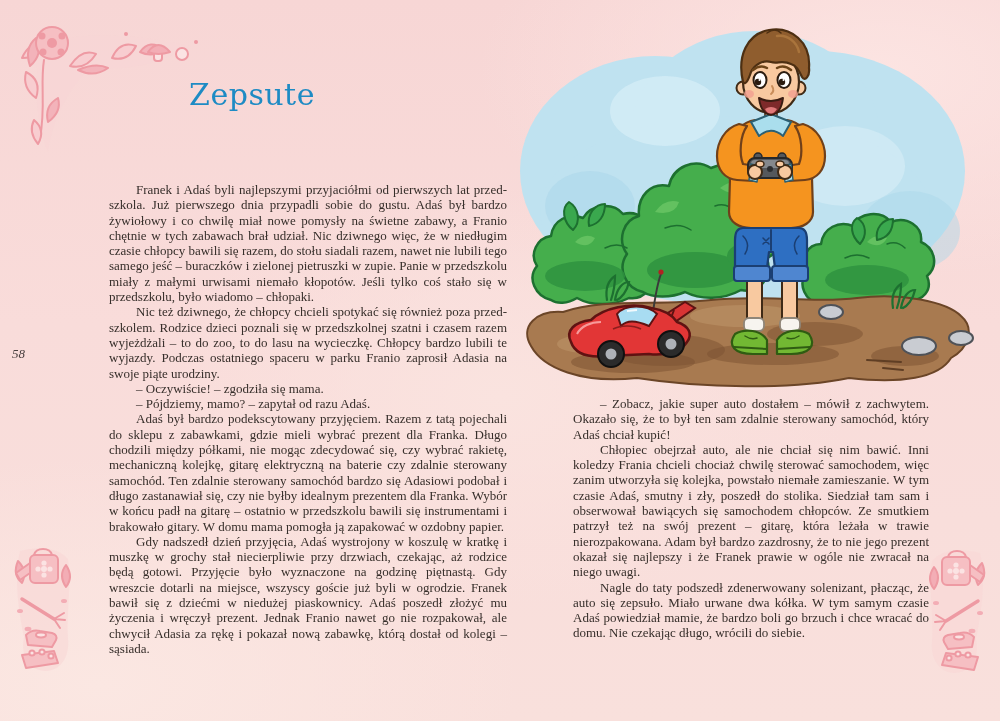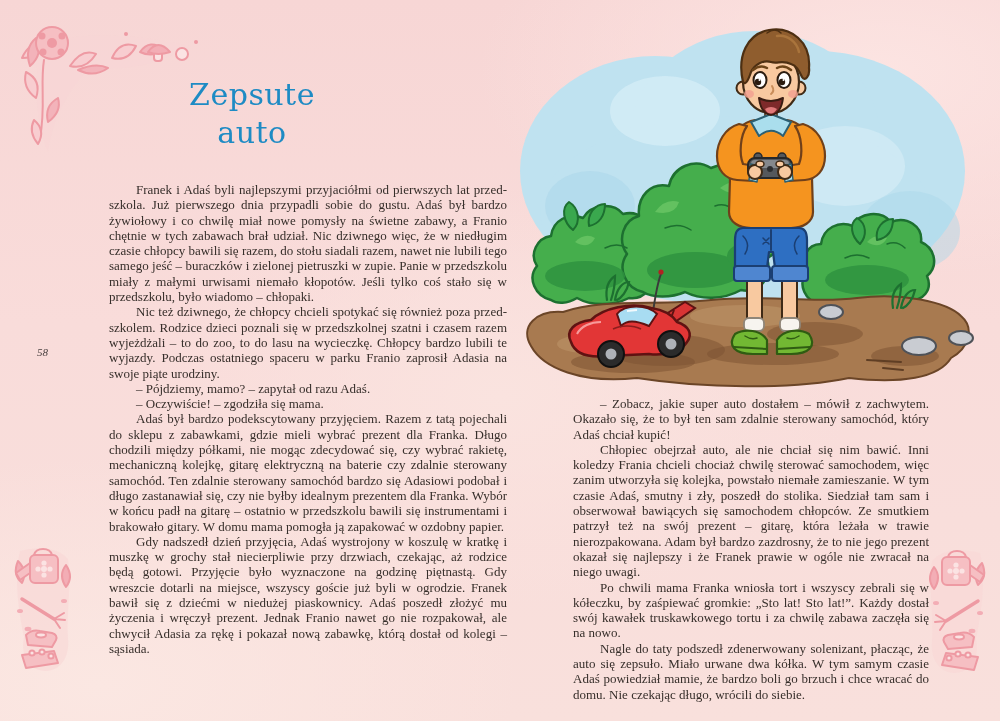--- a/index.html
+++ b/index.html
@@ -10,22 +10,22 @@
       radial-gradient(620px 320px at 88% 10%, #fce4e2 0%, rgba(252,228,226,0) 65%),
       radial-gradient(700px 380px at 10% 95%, #fbe7e2 0%, rgba(251,231,226,0) 60%),
       radial-gradient(500px 300px at 50% 55%, #fae3df 0%, rgba(250,227,223,0) 70%),
       linear-gradient(180deg,#f7d6d5 0%,#f9dcda 45%,#f9e0dc 100%);
   }
   .deco{position:absolute;}
   .deco.corner{left:8px;top:14px;width:200px;height:140px;}
   .deco.toys-left{left:8px;top:543px;width:70px;height:130px;}
   .deco.toys-right{left:922px;top:545px;width:70px;height:130px;transform:scaleX(-1);}
   .page-number{
-    position:absolute;left:12px;top:346px;width:36px;text-align:right;
-    font-size:11px;color:#4a4141;font-style:italic;
+    position:absolute;left:12px;top:346px;width:36px;text-align:left;
+    font-size:13px;color:#4a4141;font-style:italic;
   }
   .title{
     position:absolute;left:52px;top:76px;width:400px;margin:0;
     text-align:center;font-family:"DejaVu Serif",serif;font-weight:400;
     font-size:30px;line-height:38px;color:#1e8bc4;letter-spacing:.5px;
   }
   .title span{display:block;}
   .text-col{position:absolute;color:#362e2a;font-size:13px;line-height:15.3px;}
   .text-col.left{left:65px;top:182px;width:398px;margin-left:44px;}
   .text-col.right{left:573px;top:396px;width:356px;}
@@ -121,29 +121,28 @@
       <circle cx="24" cy="110" r="2.6" fill="#fbe3e3"></circle>
       <circle cx="34" cy="109" r="2.6" fill="#fbe3e3"></circle>
       <circle cx="43" cy="113" r="2.6" fill="#fbe3e3"></circle>
     </g>
   </svg>
 
   <div class="page-number">58</div>
 
   <h1 class="title">
     <span>Zepsute</span>
-    <span>auto</span>
   </h1>
 
   <div class="text-col left">
 
   <p class="para">Franek i Adaś byli najlepszymi przyjaciółmi od pierwszych lat przed­szkola. Już pierwszego dnia przypadli sobie do gustu. Adaś był bardzo żywiołowy i co chwilę miał nowe pomysły na świetne zabawy, a Franio chętnie w tych zabawach brał udział. Nic dziwnego więc, że w niedługim czasie chłopcy bawili się razem, do stołu siadali razem, nawet nie lu­bili tego samego jeść – buraczków i zielonej pietruszki w zupie. Panie w przedszkolu miały z małymi urwisami niemało kłopotów. Jeśli tylko coś stało się w przedszkolu, było wiadomo – chłopaki.</p>
       <p class="para">Nic też dziwnego, że chłopcy chcieli spotykać się również poza przed­szkolem. Rodzice dzieci poznali się w przedszkolnej szatni i czasem razem wyjeżdżali – to do zoo, to do lasu na wycieczkę. Chłopcy bardzo lubili te wyjazdy. Podczas ostatniego spaceru w parku Franio zaprosił Adasia na swoje piąte urodziny.</p>
+      <p class="para">– Oczywiście! – zgodziła się mama.</p>
       <p class="para">– Pójdziemy, mamo? – zapytał od razu Adaś.</p>
-      <p class="para">– Oczywiście! – zgodziła się mama.</p>
       <p class="para">Adaś był bardzo podekscytowany przyjęciem. Razem z tatą pojechali do sklepu z zabawkami, gdzie mieli wybrać prezent dla Franka. Długo chodzili między półkami, nie mogąc zdecydować się, czy wybrać rakietę, mechaniczną kolejkę, gitarę elektryczną na baterie czy zdalnie stero­wany samochód. Ten zdalnie sterowany samochód bardzo się Adasiowi podobał i długo zastanawiał się, czy nie byłby idealnym prezentem dla Franka. Wybór w końcu padł na gitarę – ostatnio w przedszkolu bawili się instrumentami i brakowało gitary. W domu mama pomogła ją zapa­kować w ozdobny papier.</p>
       <p class="para">Gdy nadszedł dzień przyjęcia, Adaś wystrojony w koszulę w kratkę i muszkę w grochy stał niecierpliwie przy drzwiach, czekając, aż ro­dzice będą gotowi. Przyjęcie było wyznaczone na godzinę piętnastą. Gdy wreszcie dotarli na miejsce, wszyscy goście już byli w ogrodzie. Franek bawił się z dziećmi w niedużej piaskownicy. Adaś poszedł złożyć mu życzenia i wręczył prezent. Jednak Franio nawet go nie rozpakował, ale chwycił Adasia za rękę i pokazał nową zabawkę, którą dostał od ko­legi – sąsiada.</p>
     </div>
 
   <svg class="illustration" viewBox="0 0 465 378" aria-hidden="true">
     <g>
       <ellipse cx="140" cy="155" rx="135" ry="115" fill="#bfe2f0"></ellipse>
       <ellipse cx="300" cy="155" rx="150" ry="120" fill="#bfe2f0"></ellipse>
       <ellipse cx="240" cy="120" rx="125" ry="105" fill="#bfe2f0"></ellipse>
       <ellipse cx="220" cy="195" rx="195" ry="95" fill="#bfe2f0"></ellipse>
@@ -293,17 +292,16 @@
       <circle cx="270" cy="156" r="7" fill="#f8c9a0" stroke="#3f2a16" stroke-width="2"></circle>
       <ellipse cx="245" cy="148" rx="4" ry="3" fill="#f8c9a0" stroke="#3f2a16" stroke-width="1.5"></ellipse>
       <ellipse cx="265" cy="148" rx="4" ry="3" fill="#f8c9a0" stroke="#3f2a16" stroke-width="1.5"></ellipse>
     </g>
   </svg>
 
   <div class="text-col right">
 
   <p class="para">– Zobacz, jakie super auto dostałem – mówił z zachwytem. Okazało się, że to był ten sam zdalnie sterowany samochód, który Adaś chciał kupić!</p>
       <p class="para">Chłopiec obejrzał auto, ale nie chciał się nim bawić. Inni koledzy Frania chcieli chociaż chwilę sterować samochodem, więc zanim utworzyła się kolejka, powstało niemałe zamieszanie. W tym czasie Adaś, smutny i zły, poszedł do stolika. Siedział tam sam i obserwował bawiących się samo­chodem chłopców. Ze smutkiem patrzył też na swój prezent – gitarę, która leżała w trawie nierozpakowana. Adam był bardzo zazdrosny, że to nie jego prezent okazał się najlepszy i że Franek prawie w ogóle nie zwracał na niego uwagi.</p>
-      <p class="para">Po chwili mama Franka wniosła tort i wszyscy zebrali się w kółeczku, by zaśpiewać gromkie: „Sto lat! Sto lat!”. Każdy dostał swój kawałek tru­skawkowego tortu i za chwilę zabawa zaczęła się na nowo.</p>
       <p class="para">Nagle do taty podszedł zdenerwowany solenizant, płacząc, że auto się zepsuło. Miało urwane dwa kółka. W tym samym czasie Adaś powiedział mamie, że bardzo boli go brzuch i chce wracać do domu. Nie czekając długo, wrócili do siebie.</p>
     </div>
 
 </div>
 
 </body></html>

